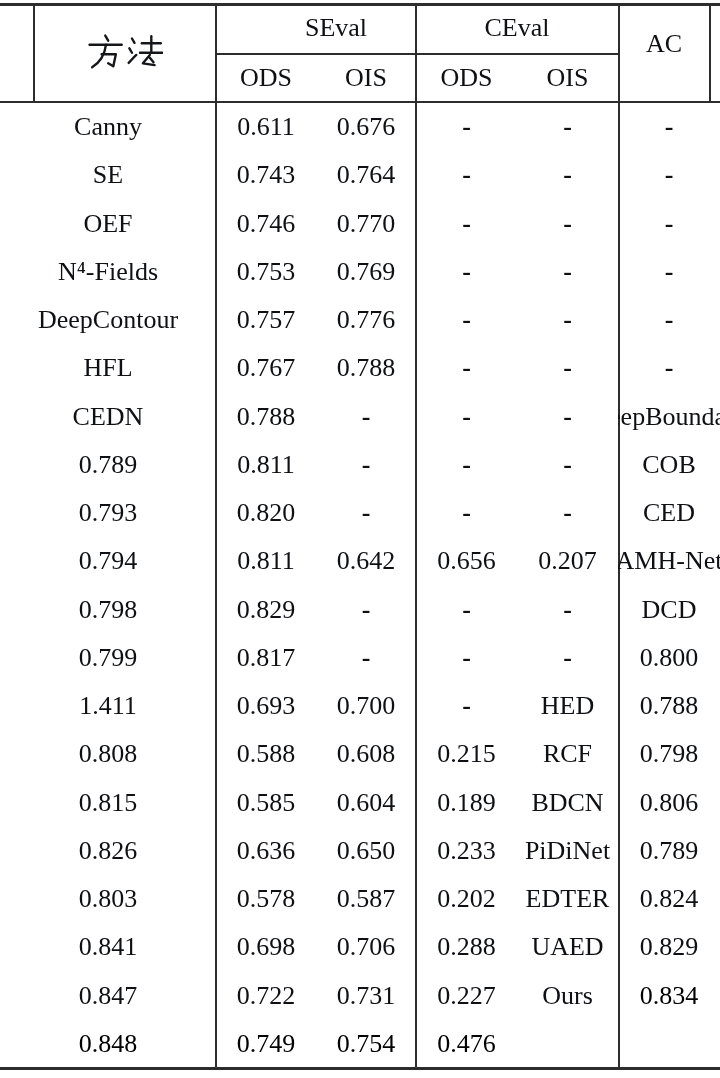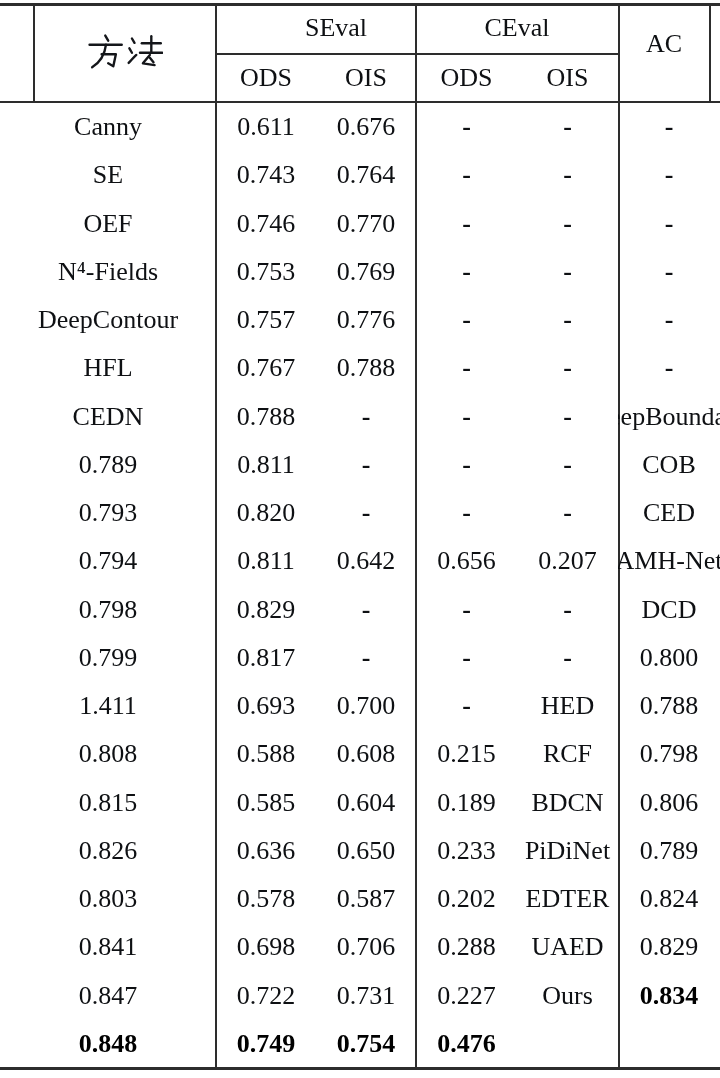--- a/index.html
+++ b/index.html
@@ -9,21 +9,21 @@
   .hline{left:0;width:720px;}
   .vline{width:2px;}
   .hdr-cell{position:absolute;display:flex;align-items:center;justify-content:center;
             font-size:26px;color:#0e1013;}
   #body-grid{position:absolute;left:0;top:103px;width:604px;display:grid;
              grid-template-columns:216px 100px 100px 101px 101px 102px;
              grid-auto-rows:48.25px;}
   .cell{display:flex;align-items:center;justify-content:center;font-size:26px;
         white-space:nowrap;overflow:hidden;}
   .cell.dash{font-weight:700;letter-spacing:0;}
-  .cell.bold{font-weight:700;color:#000;}
+  .cell.bold{font-weight:400;color:#000;}
   .vh{position:absolute;width:1px;height:1px;overflow:hidden;clip:rect(0 0 0 0);
       white-space:nowrap;}
   .cjk{stroke:#14161a;stroke-width:6.5;fill:none;stroke-linecap:round;stroke-linejoin:round;}
 </style>
 </head>
 <body>
 
 <div id="page">
 
   <div class="rule hline" style="top:3px;height:3px;"></div>

